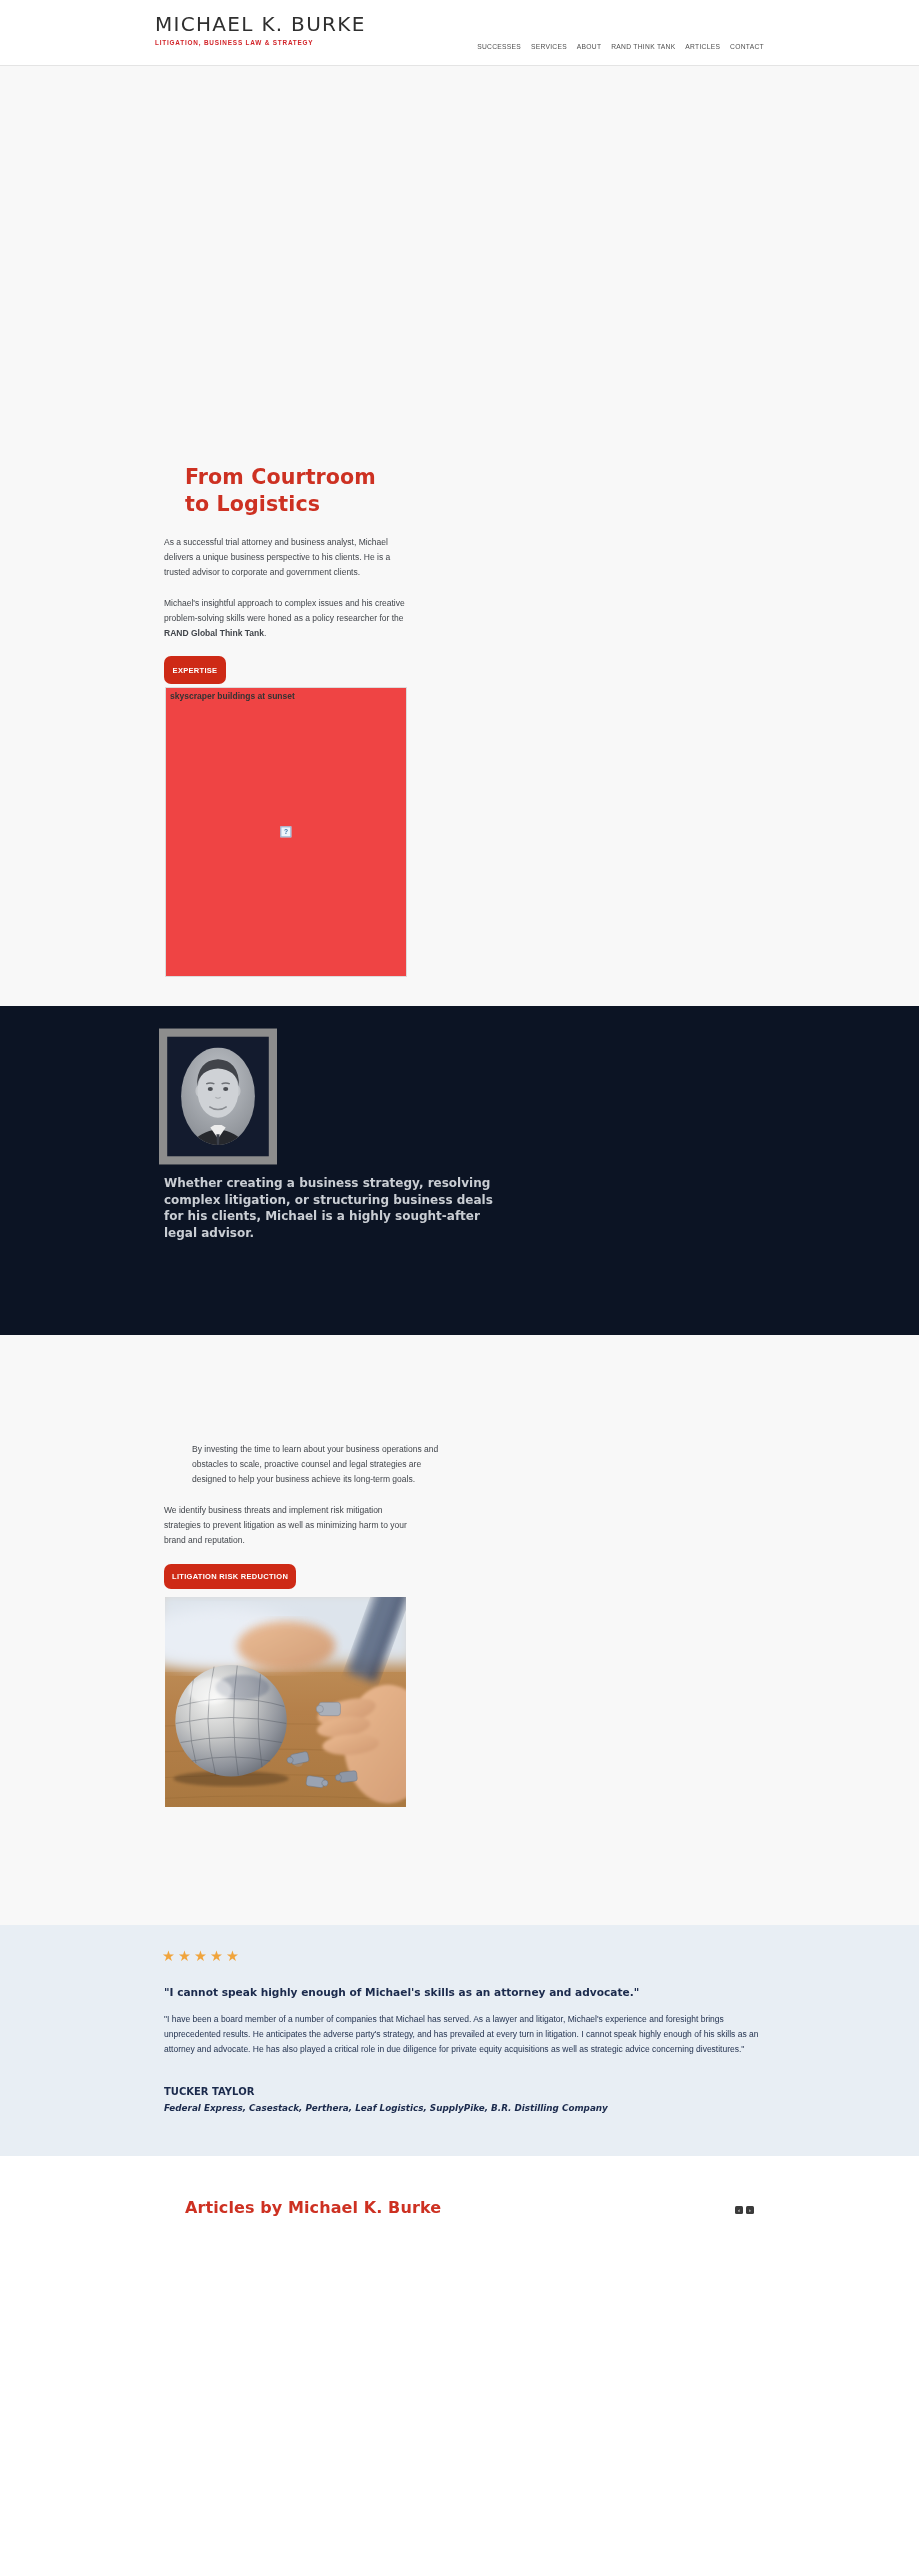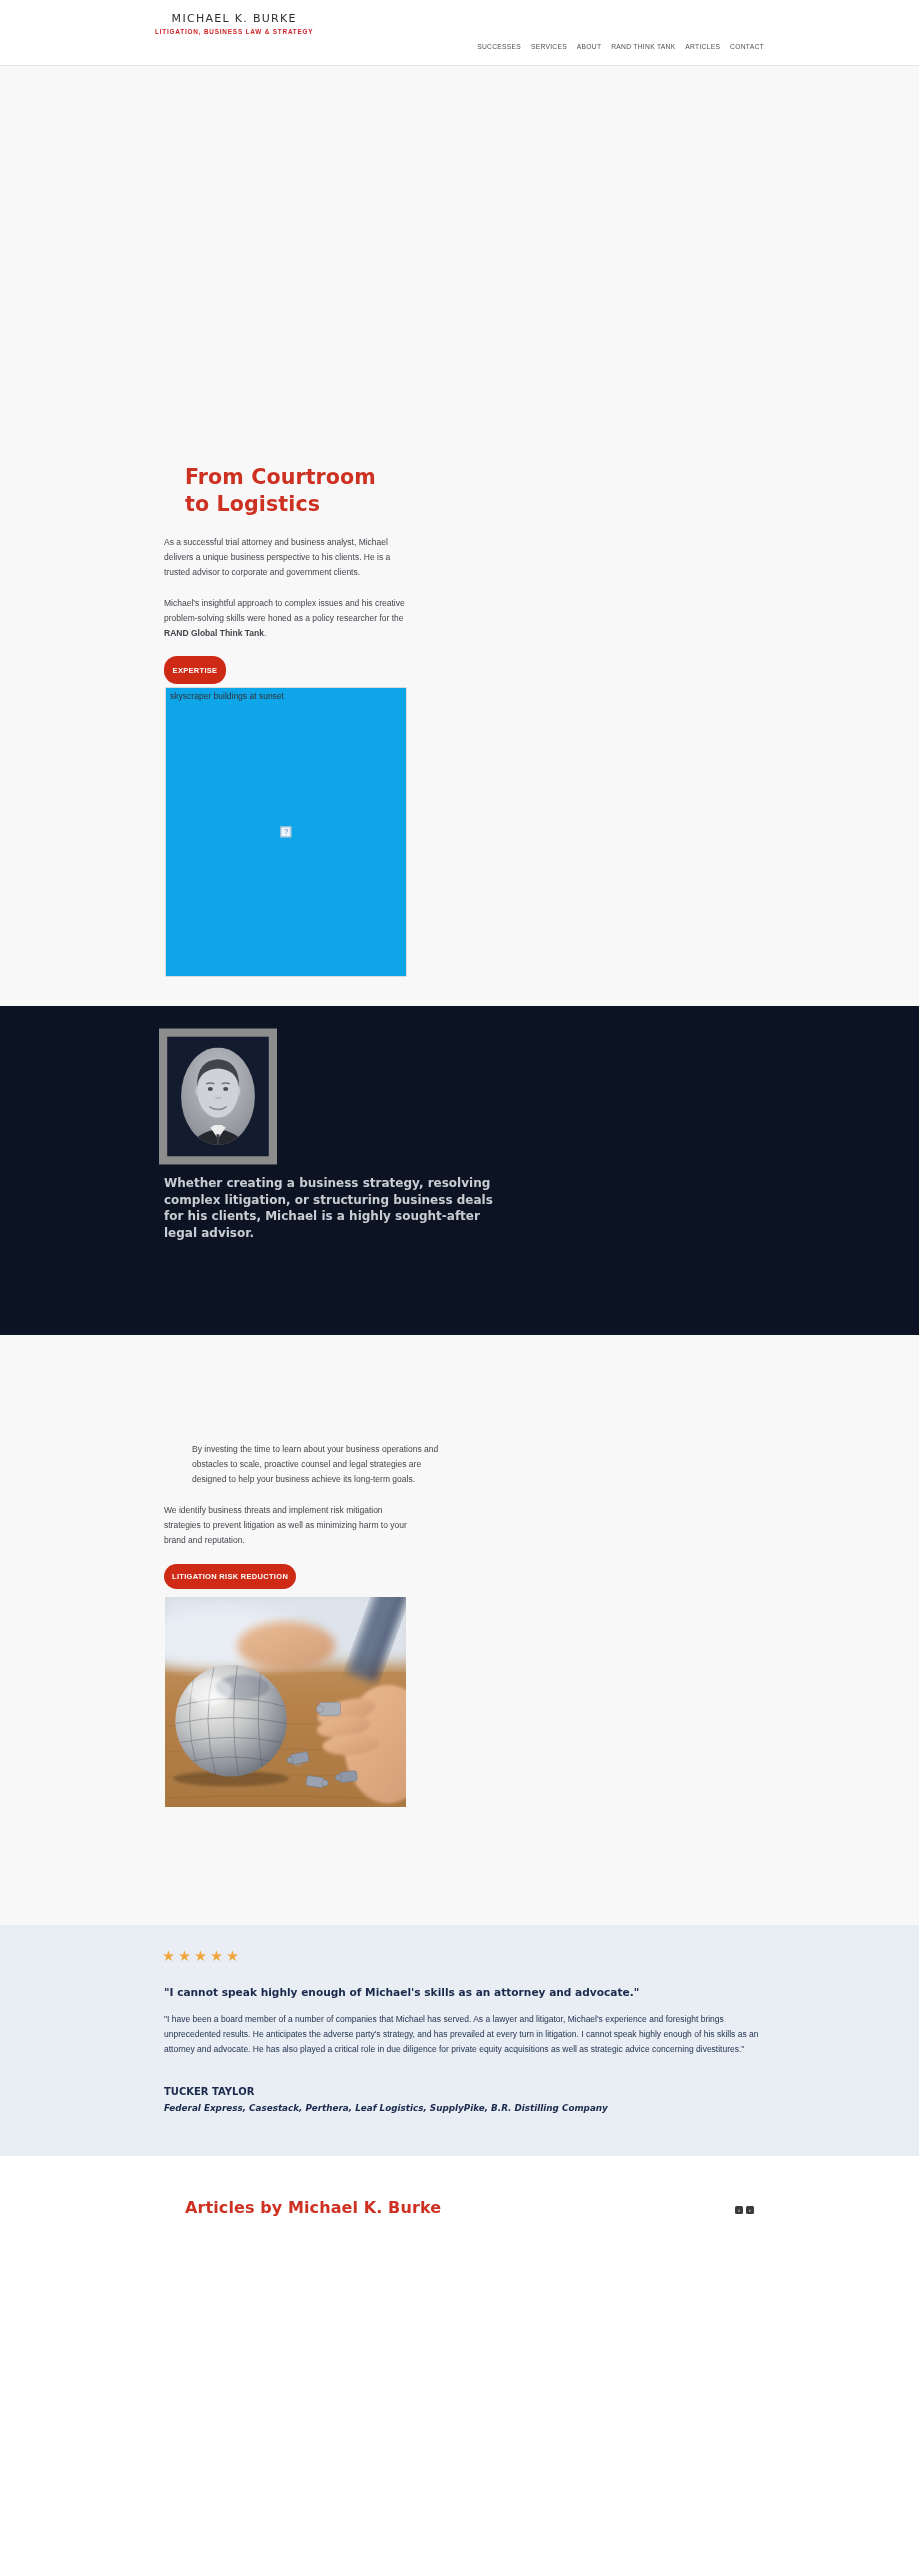--- a/index.html
+++ b/index.html
@@ -3,40 +3,40 @@
 <meta charset="utf-8">
 <style>
   * { margin:0; padding:0; box-sizing:border-box; }
   html,body { width:920px; background:#ffffff; font-family:"Liberation Sans", sans-serif; }
   .page { position:relative; width:920px; height:3347px; overflow:hidden; }
   section, header.sitehead { position:relative; width:920px; }
 
   
   header.sitehead { height:66px; background:#ffffff; border-bottom:0.5px solid #e4e4e4; }
   .logo { position:absolute; left:155px; top:12.4px; }
-  .logo-title { font-size:11px; letter-spacing:1.3px; color:#2f2f2f; font-weight:500;
-                font-family:"DejaVu Sans", sans-serif;text-align:center; }
+  .logo-title { font-size:20px; letter-spacing:1.3px; color:#2f2f2f; font-weight:500;
+                font-family:"DejaVu Sans", sans-serif; }
   .logo-sub { margin-top:2.6px; font-size:6.4px; font-weight:bold; letter-spacing:0.8px; color:#d22328; }
   nav.mainnav { position:absolute; right:156px; top:43px; display:flex; gap:9.8px; }
   nav.mainnav a { font-size:6.7px; color:#4e4e4e; letter-spacing:0.3px; text-decoration:none; cursor:pointer; }
 
   
   .hero { height:940px; background:#f8f8f8; }
   h1.bigred, h2.bigred { font-family:"DejaVu Sans", sans-serif; font-weight:800;
       color:#cd3122; font-size:20.6px; line-height:27px; letter-spacing:0.1px;margin-left:21px; }
   .hero h1 { position:absolute; left:164px; top:398px; }
   .bodytext { font-size:8.5px; line-height:15px; color:#41454b; width:247px; }
   .hero .p1 { position:absolute; left:164px; top:469px; }
   .hero .p2 { position:absolute; left:164px; top:530px; }
   .redbtn { display:flex; align-items:center; justify-content:center; background:#ce2a16; color:#ffffff;
-      font-size:7.5px; font-weight:bold; letter-spacing:0.3px; border:none; border-radius:13px;
+      font-size:7.5px; font-weight:bold; letter-spacing:0.3px; border:none; border-radius:7px;
       cursor:pointer; font-family:"Liberation Sans", sans-serif; }
   .hero .expertise { position:absolute; left:164px; top:590px; width:62px; height:28px; }
   .imgbox { position:absolute; left:165px; top:621px; width:242px; height:290px;
-      background:#0ea5e9; border:1px solid #dcdcdc; padding:3.1px 4.1px; }
+      background:#ef4444; border:1px solid #dcdcdc; padding:3.1px 4.1px;font-weight:bold; }
   .imgbox .alt { font-size:8.5px; color:#333333; }
   .broken-ico { position:absolute; left:50%; top:50%; transform:translate(-50%,-50%);
       width:11.3px; height:11.3px; border:0.5px solid #8fb0cf; background:#eef4fb; color:#3b74a8;
       font-size:6.7px; display:flex; align-items:center; justify-content:center; }
 
   
   .darkband { height:329px; background:#0c1424; }
   .portrait { position:absolute; left:159px; top:22px; width:118px; height:137px; }
   .darkquote { position:absolute; left:164px; top:169px; width:330px;
       font-family:"DejaVu Sans", sans-serif; font-weight:800; font-size:12px; line-height:16.5px;

